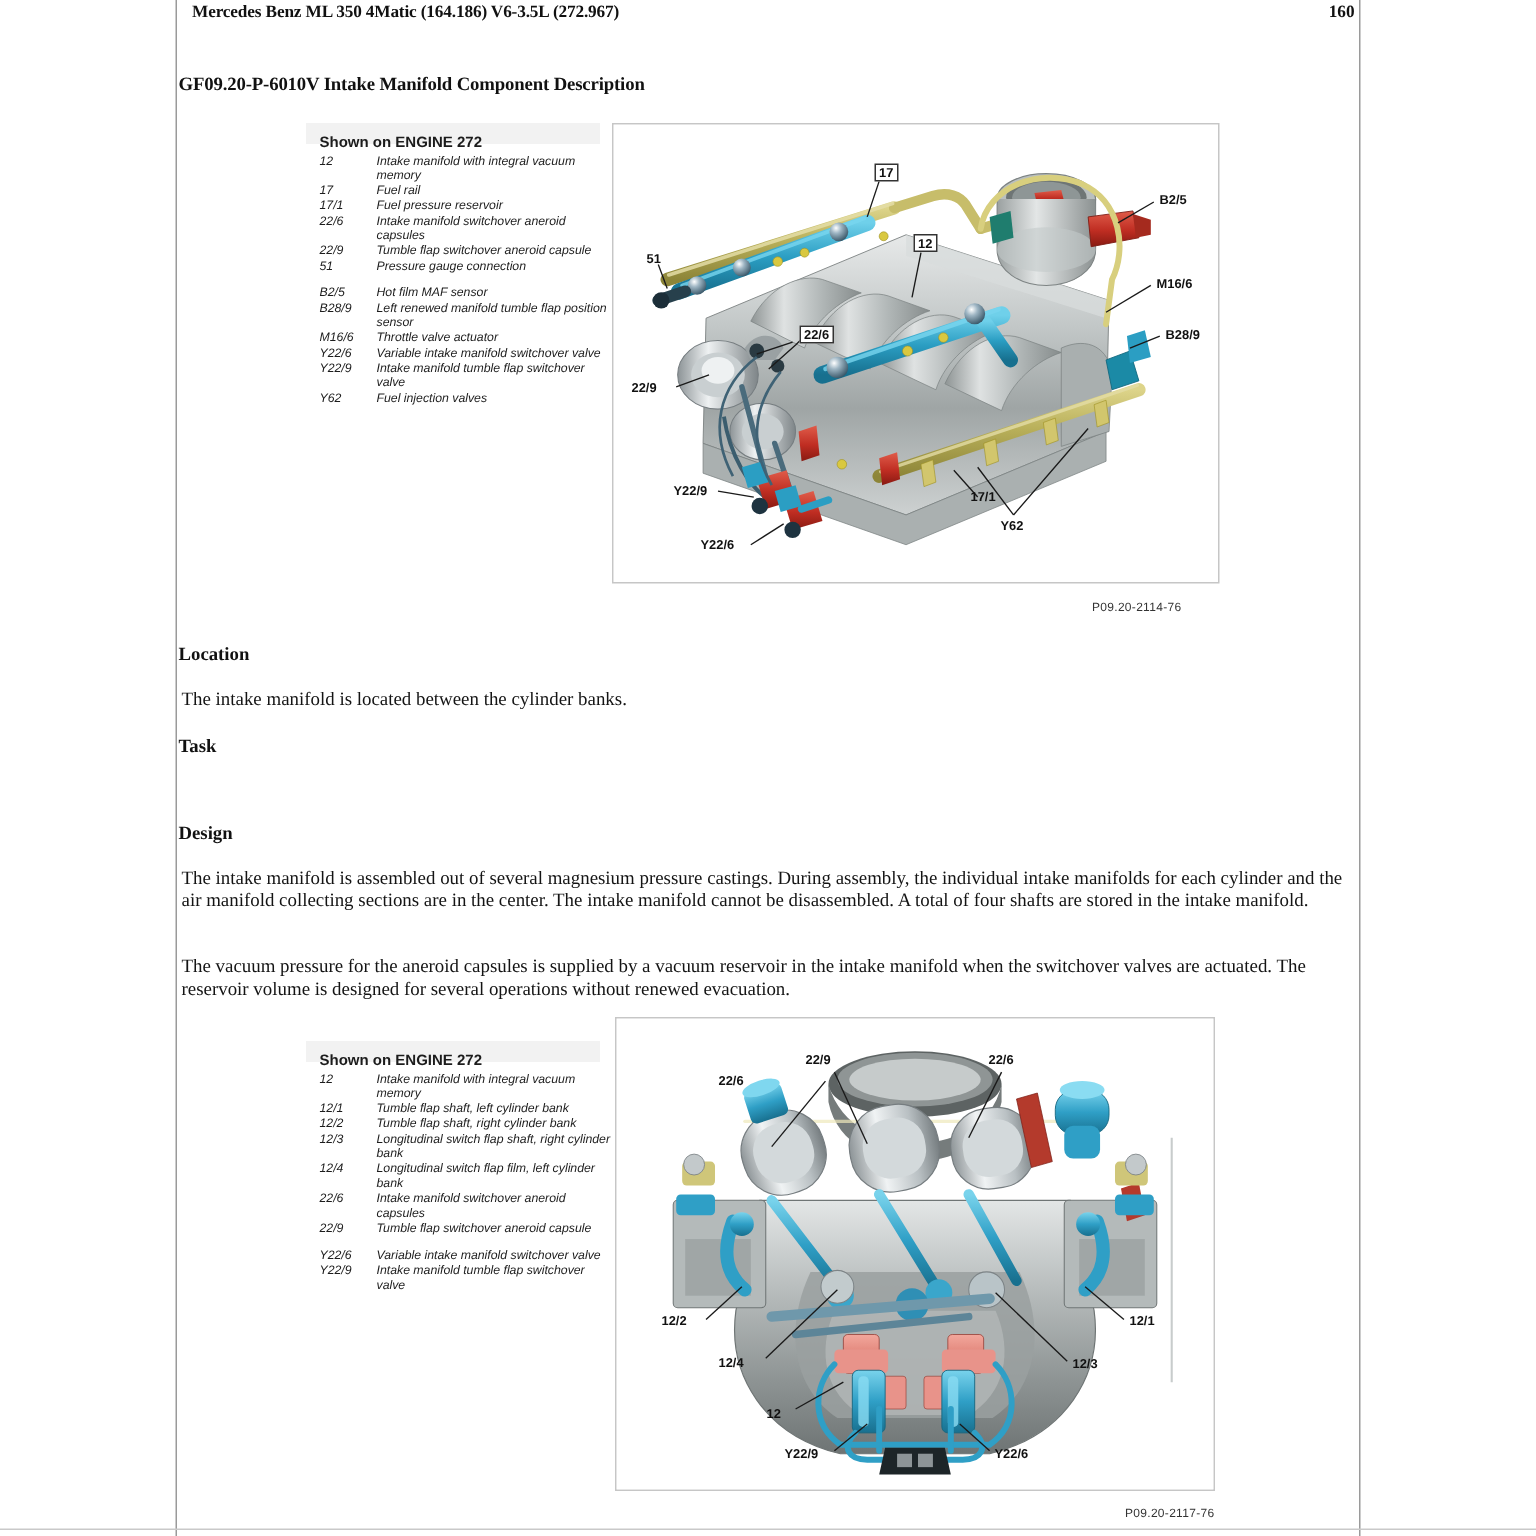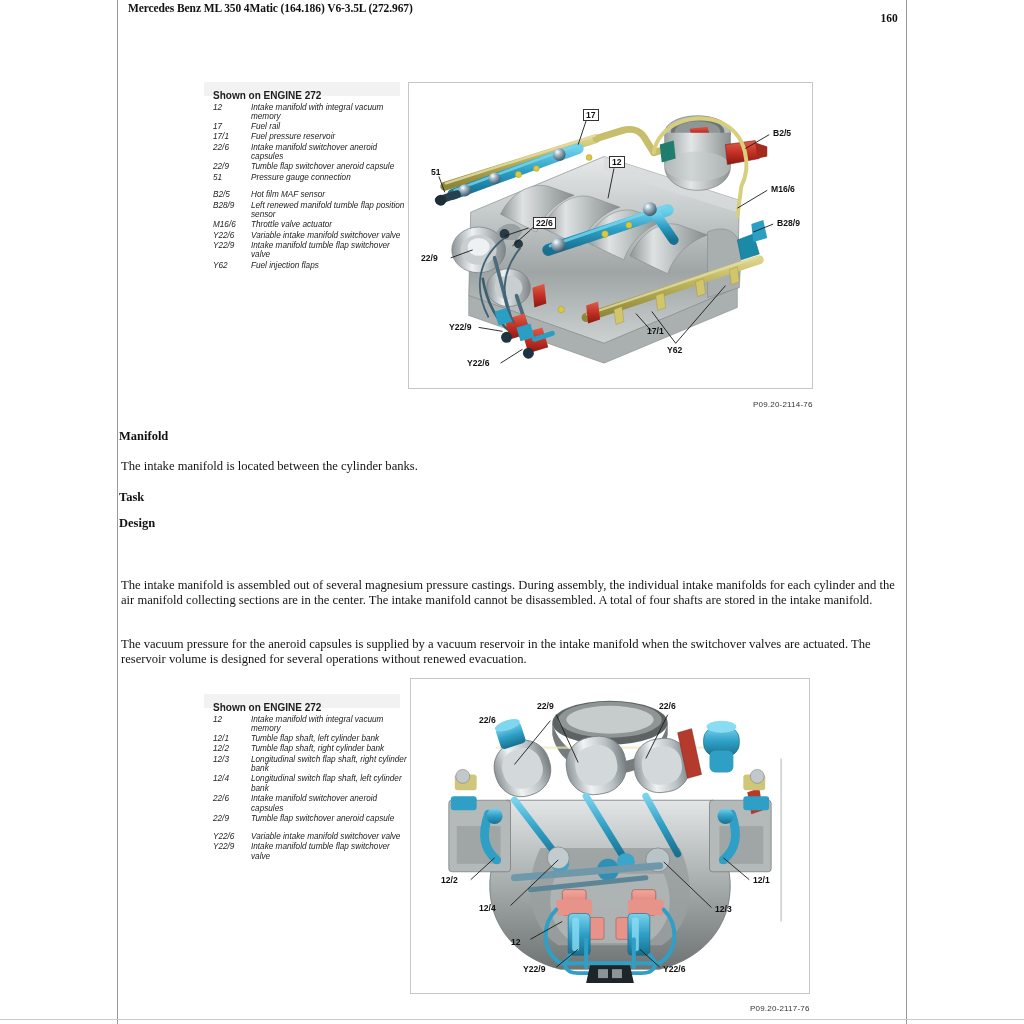--- a/index.html
+++ b/index.html
@@ -11,21 +11,21 @@
   }
   .page{position:relative;width:1024px;height:877px;background:#fff;}
 
   
   .rule-left{position:absolute;left:117px;top:0;width:1px;height:1024px;background:#9a9a9a;}
   .rule-right{position:absolute;left:906px;top:0;width:1px;height:1024px;background:#9a9a9a;}
   .rule-bottom{position:absolute;left:0;top:1019px;width:1024px;height:1px;background:#c9c9c9;}
 
   
   .hdr-line{position:absolute;left:128px;top:2px;font-size:11.5px;font-weight:bold;letter-spacing:-0.1px;color:#111;}
-  .pageno{position:absolute;left:875px;top:12px;width:28px;text-align:center;font-size:11.5px;font-weight:bold;color:#111;}
+  .pageno{position:absolute;left:875px;top:2px;width:28px;text-align:right;font-size:11.5px;font-weight:bold;color:#111;}
   .doc-title{position:absolute;left:119px;top:14px;font-size:20.5px;font-weight:bold;color:#0a0a0a;letter-spacing:-0.2px;}
   .subhead{position:absolute;left:119px;top:49px;font-size:12.5px;font-weight:bold;color:#111;letter-spacing:-0.1px;}
 
   
   .b-head{position:absolute;left:119px;font-size:12.5px;font-weight:bold;color:#111;}
   .b-para{position:absolute;left:121px;width:784px;font-size:12.6px;line-height:15.4px;color:#141414;text-align:left;}
 
   
   .legend{position:absolute;font-family:"Liberation Sans", sans-serif;color:#1c1c1c;}
   .legend .lg-band{position:absolute;left:-9px;top:-8px;width:196px;height:14px;background:#f2f2f2;}
@@ -49,20 +49,21 @@
 <body>
 
 <div class="page">
 
   <div class="rule-left"></div>
   <div class="rule-right"></div>
   <div class="rule-bottom"></div>
 
   <div class="hdr-line">Mercedes Benz ML 350 4Matic (164.186) V6-3.5L (272.967)</div>
   <div class="pageno">160</div>
+  <div class="subhead">GF09.20-P-6010V Intake Manifold Component Description</div>
 
   <div class="legend" id="legend1" style="left:213px;top:90px;width:196px;">
     <div class="lg-band"></div>
     <div class="lg-title">Shown on ENGINE 272</div>
     <table>
         <tbody id="lg1body">
           <tr>
             <td class="k">12</td>
             <td class="v">Intake manifold with integral vacuum memory</td>
           </tr>
@@ -104,21 +105,21 @@
           <tr>
             <td class="k">Y22/6</td>
             <td class="v">Variable intake manifold switchover valve</td>
           </tr>
           <tr>
             <td class="k">Y22/9</td>
             <td class="v">Intake manifold tumble flap switchover valve</td>
           </tr>
           <tr>
             <td class="k">Y62</td>
-            <td class="v">Fuel injection flaps</td>
+            <td class="v">Fuel injection valves</td>
           </tr>
         </tbody>
       </table>
   </div>
 
   <div class="figbox" id="fig1" style="left:408px;top:82px;width:405px;height:307px;">
     <svg class="dg" viewBox="0 0 405 307" preserveAspectRatio="none">
       <defs>
         <linearGradient id="mfBody" x1="0" y1="0" x2="0" y2="1">
           <stop offset="0%" stop-color="#e7e9e9"></stop>
@@ -304,28 +305,28 @@
     <div class="cal" style="left:368px;top:135px;">B28/9</div>
     <div class="cal" style="left:22px;top:84px;">51</div>
     <div class="cal boxed" style="left:124px;top:134px;">22/6</div>
     <div class="cal" style="left:12px;top:170px;">22/9</div>
     <div class="cal" style="left:40px;top:239px;">Y22/9</div>
     <div class="cal" style="left:58px;top:275px;">Y22/6</div>
     <div class="cal" style="left:238px;top:243px;">17/1</div>
     <div class="cal" style="left:258px;top:262px;">Y62</div>
   </div>
 
-  <div class="figcap" style="left:753px;top:400px;">P09.20-2114-76</div>
-
-  <div class="b-head" style="top:429px;">Manifold</div>
+  <div class="figcap" style="left:728px;top:400px;">P09.20-2114-76</div>
+
+  <div class="b-head" style="top:429px;">Location</div>
   <div class="b-para" style="top:459px;">The intake manifold is located between the cylinder banks.</div>
 
   <div class="b-head" style="top:490px;">Task</div>
 
-  <div class="b-head" style="top:516px;">Design</div>
+  <div class="b-head" style="top:548px;">Design</div>
   <div class="b-para" style="top:578px;">The intake manifold is assembled out of several magnesium pressure castings. During assembly, the individual intake manifolds for each cylinder and the air manifold collecting sections are in the center. The intake manifold cannot be disassembled. A total of four shafts are stored in the intake manifold.</div>
   <div class="b-para" style="top:637px;">The vacuum pressure for the aneroid capsules is supplied by a vacuum reservoir in the intake manifold when the switchover valves are actuated. The reservoir volume is designed for several operations without renewed evacuation.</div>
 
   <div class="legend" id="legend2" style="left:213px;top:702px;width:196px;">
     <div class="lg-band"></div>
     <div class="lg-title">Shown on ENGINE 272</div>
     <table>
         <tbody id="lg2body">
           <tr>
             <td class="k">12</td>
@@ -338,21 +339,21 @@
           <tr>
             <td class="k">12/2</td>
             <td class="v">Tumble flap shaft, right cylinder bank</td>
           </tr>
           <tr>
             <td class="k">12/3</td>
             <td class="v">Longitudinal switch flap shaft, right cylinder bank</td>
           </tr>
           <tr>
             <td class="k">12/4</td>
-            <td class="v">Longitudinal switch flap shaft, left cylinder bank</td>
+            <td class="v">Longitudinal switch flap film, left cylinder bank</td>
           </tr>
           <tr>
             <td class="k">22/6</td>
             <td class="v">Intake manifold switchover aneroid capsules</td>
           </tr>
           <tr>
             <td class="k">22/9</td>
             <td class="v">Tumble flap switchover aneroid capsule</td>
           </tr>
           <tr class="gap">

